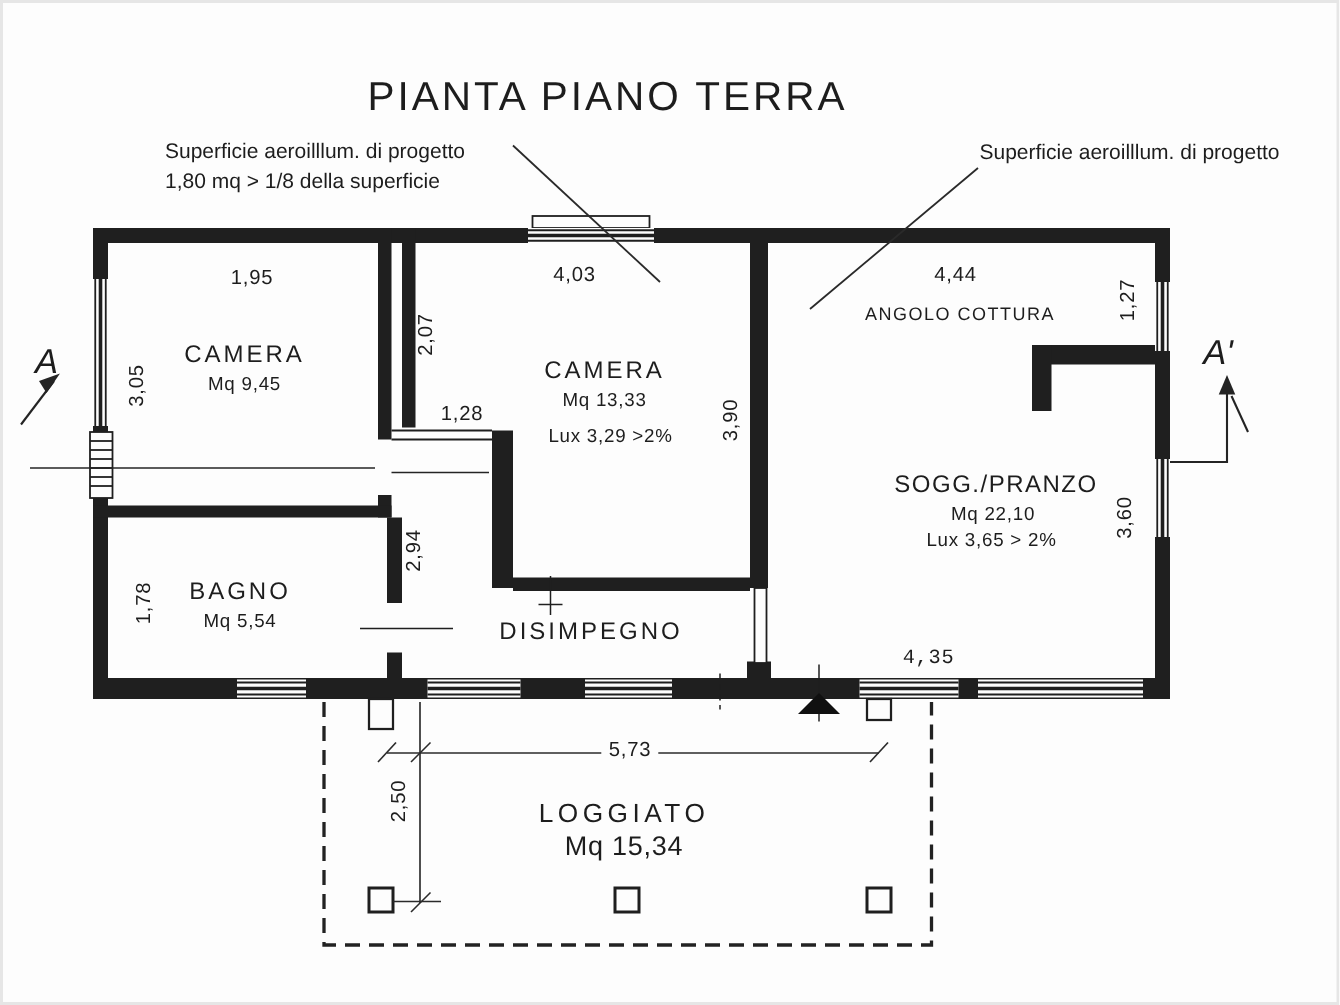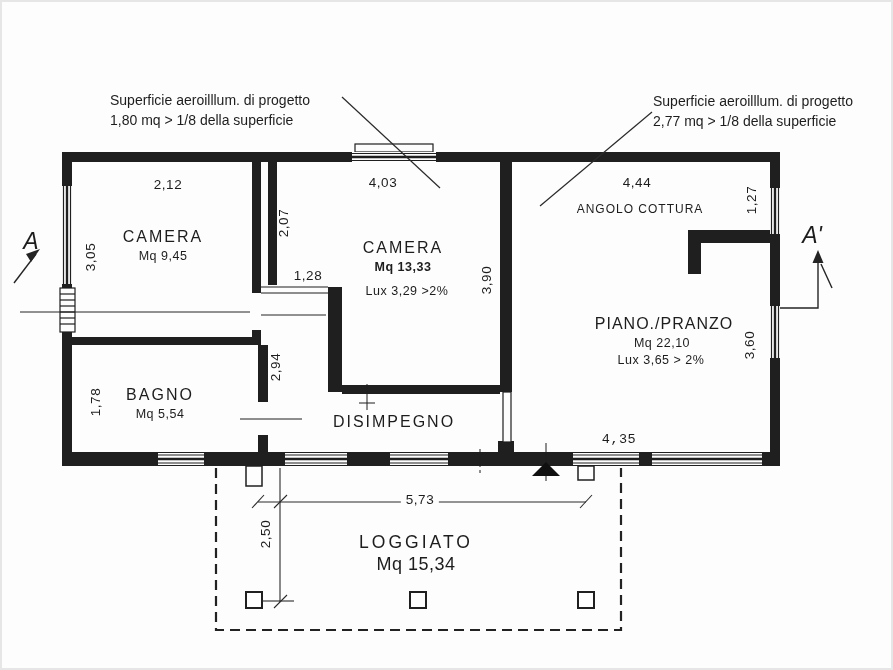--- a/index.html
+++ b/index.html
@@ -149,51 +149,51 @@
       <line x1="20" y1="312" x2="250" y2="312" stroke-width="1"></line>
       <line x1="261" y1="315" x2="326" y2="315" stroke-width="1"></line>
       <polyline points="780,308 818,308 818,258" stroke-width="1.4"></polyline>
       <polygon points="818,250 812.5,263 823.5,263" fill="#242424" stroke="none"></polygon>
       <line x1="821" y1="264" x2="832" y2="288" stroke-width="1.4"></line>
     </g>
 
     <polygon points="532,476 560,476 546,462" fill="#101010"></polygon>
   </svg>
 
+  <div class="lbl title" style="left:405px;top:65px;">PIANTA PIANO TERRA</div>
 
   <div class="lbl ann annx" style="left:110px;top:90px;position:absolute;">
     <div>Superficie aeroilllum. di progetto</div>
     <div>1,80 mq &gt; 1/8 della superficie</div>
   </div>
   <div class="lbl ann annx" style="left:653px;top:91px;position:absolute;">
     <div>Superficie aeroilllum. di progetto</div>
-    <div>2,77 mq &gt; 1/8 della superficie</div>
   </div>
 
   <div class="lbl sec" style="left:31px;top:241px;">A</div>
   <div class="lbl sec" style="left:812px;top:235px;">A'</div>
 
   <div class="lbl room" style="left:163px;top:237px;">CAMERA</div>
   <div class="lbl room-sm" style="left:163px;top:256px;">Mq 9,45</div>
-  <div class="lbl dim" style="left:168px;top:185px;">2,12</div>
+  <div class="lbl dim" style="left:168px;top:185px;">1,95</div>
   <div class="lbl vlbl dim" style="left:91px;top:257px;">3,05</div>
 
   <div class="lbl room" style="left:403px;top:248px;">CAMERA</div>
-  <div class="lbl room-sm" style="left:403px;top:267px;font-weight:bold;">Mq 13,33</div>
+  <div class="lbl room-sm" style="left:403px;top:267px;">Mq 13,33</div>
   <div class="lbl room-sm" style="left:407px;top:291px;">Lux 3,29 &gt;2%</div>
   <div class="lbl dim" style="left:383px;top:183px;">4,03</div>
   <div class="lbl vlbl dim" style="left:284px;top:223px;">2,07</div>
   <div class="lbl dim" style="left:308px;top:276px;">1,28</div>
   <div class="lbl vlbl dim" style="left:487px;top:280px;">3,90</div>
 
   <div class="lbl room" style="left:640px;top:209px;letter-spacing:1px;font-size:12px;">ANGOLO COTTURA</div>
   <div class="lbl dim" style="left:637px;top:183px;">4,44</div>
   <div class="lbl vlbl dim" style="left:752px;top:200px;">1,27</div>
 
-  <div class="lbl room" style="left:664px;top:324px;letter-spacing:1px;">PIANO./PRANZO</div>
+  <div class="lbl room" style="left:664px;top:324px;letter-spacing:1px;">SOGG./PRANZO</div>
   <div class="lbl room-sm" style="left:662px;top:343px;">Mq 22,10</div>
   <div class="lbl room-sm" style="left:661px;top:360px;">Lux 3,65 &gt; 2%</div>
   <div class="lbl vlbl dim" style="left:750px;top:345px;">3,60</div>
   <div class="lbl dim" style="left:619px;top:440px;font-family:Liberation Mono, monospace;">4,35</div>
 
   <div class="lbl room" style="left:160px;top:395px;">BAGNO</div>
   <div class="lbl room-sm" style="left:160px;top:414px;">Mq 5,54</div>
   <div class="lbl vlbl dim" style="left:96px;top:402px;">1,78</div>
   <div class="lbl vlbl dim" style="left:276px;top:367px;">2,94</div>
 

